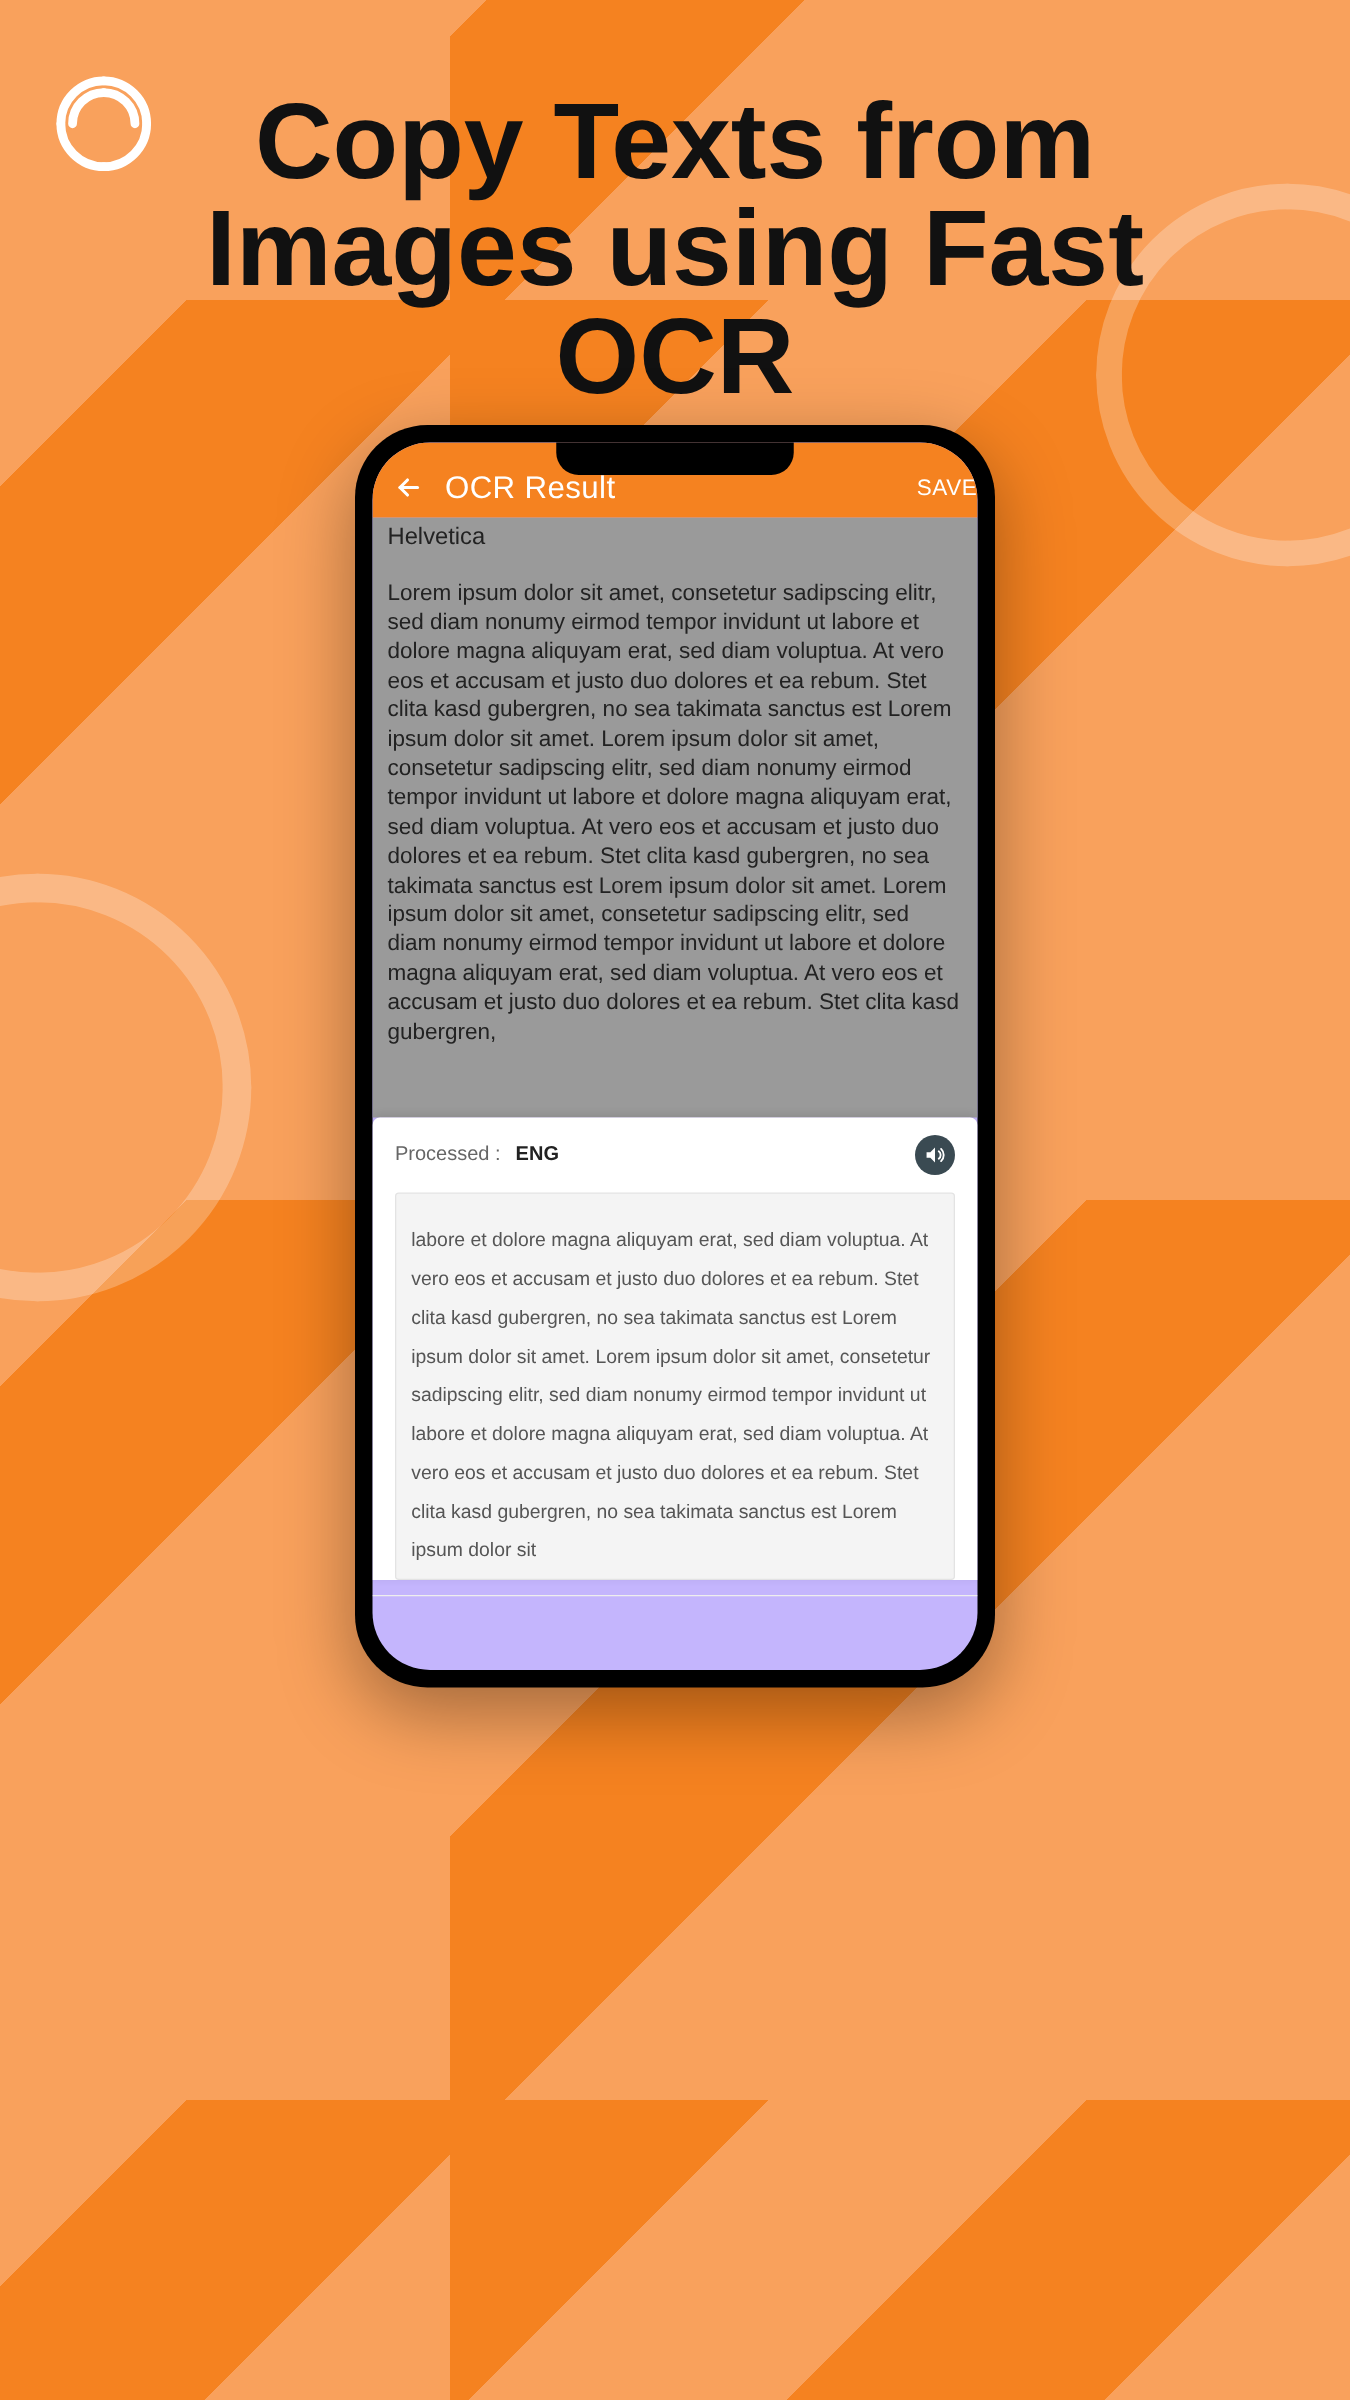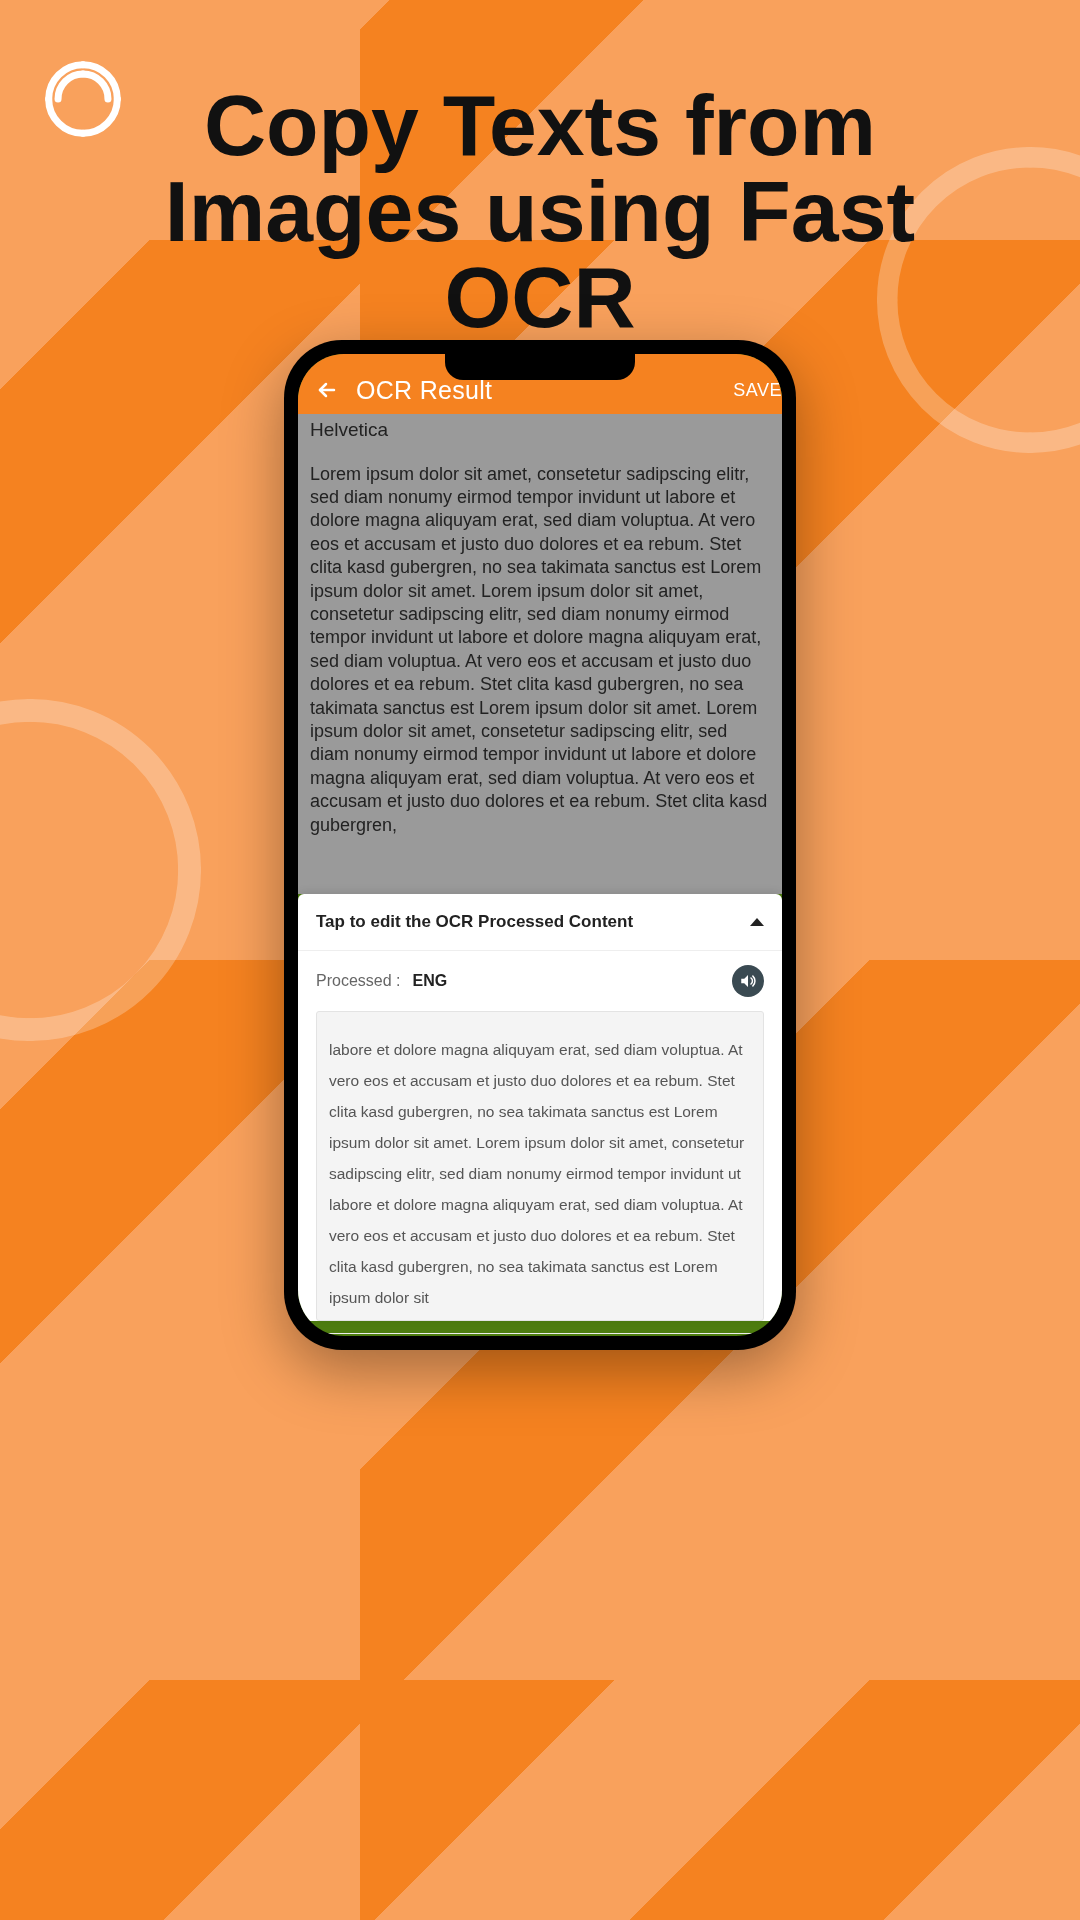--- a/index.html
+++ b/index.html
@@ -51,21 +51,21 @@
   position: absolute;
   opacity: 0.25;
 }
 .swirl-deco svg { width: 100%; height: 100%; }
 .swirl-1 { top: 130px; right: -120px; width: 340px; height: 340px; }
 .swirl-2 { top: 680px; left: -160px; width: 380px; height: 380px; }
 
 
 .headline {
   position: absolute;
-  top: 82px;
+  top: 70px;
   left: 0; right: 0;
   text-align: center;
   font-weight: 800;
   font-size: 86px;
   line-height: 1.0;
   color: #111;
   padding: 0 60px;
 }
 
 
@@ -78,21 +78,21 @@
   height: 1010px;
   border-radius: 58px;
   background: #000;
   padding: 14px;
   box-shadow: 0 20px 60px rgba(0,0,0,0.35);
 }
 .phone-inner {
   width: 100%;
   height: 100%;
   border-radius: 46px;
-  background: #4d7c0f;
+  background: #c4b5fd;
   overflow: hidden;
   position: relative;
 }
 .notch {
   position: absolute;
   top: -2px;
   left: 50%;
   transform: translateX(-50%);
   width: 190px;
   height: 28px;
@@ -271,24 +271,20 @@
       <div class="title">OCR Result</div>
       <div class="save">SAVE</div>
     </div>
 
     <div class="ocr-preview">
       <div class="font-name">Helvetica</div>
       <div>Lorem ipsum dolor sit amet, consetetur sadipscing elitr, sed diam nonumy eirmod tempor invidunt ut labore et dolore magna aliquyam erat, sed diam voluptua. At vero eos et accusam et justo duo dolores et ea rebum. Stet clita kasd gubergren, no sea takimata sanctus est Lorem ipsum dolor sit amet. Lorem ipsum dolor sit amet, consetetur sadipscing elitr, sed diam nonumy eirmod tempor invidunt ut labore et dolore magna aliquyam erat, sed diam voluptua. At vero eos et accusam et justo duo dolores et ea rebum. Stet clita kasd gubergren, no sea takimata sanctus est Lorem ipsum dolor sit amet. Lorem ipsum dolor sit amet, consetetur sadipscing elitr, sed diam nonumy eirmod tempor invidunt ut labore et dolore magna aliquyam erat, sed diam voluptua. At vero eos et accusam et justo duo dolores et ea rebum. Stet clita kasd gubergren,</div>
     </div>
 
     <div class="sheet">
-      <div class="sheet-header">
-        <span class="label">Tap to edit the OCR Processed Content</span>
-        <span class="chev"></span>
-      </div>
       <div class="lang-row">
         <span>Processed :</span>
         <span class="lang-val">ENG</span>
         <div class="audio-btn">
           <svg viewBox="0 0 24 24" fill="#fff">
             <path d="M3 9v6h4l5 5V4L7 9H3z"></path>
             <path d="M16 8a5 5 0 0 1 0 8" fill="none" stroke="#fff" stroke-width="2" stroke-linecap="round"></path>
             <path d="M18.5 5.5a9 9 0 0 1 0 13" fill="none" stroke="#fff" stroke-width="2" stroke-linecap="round"></path>
           </svg>
         </div>

